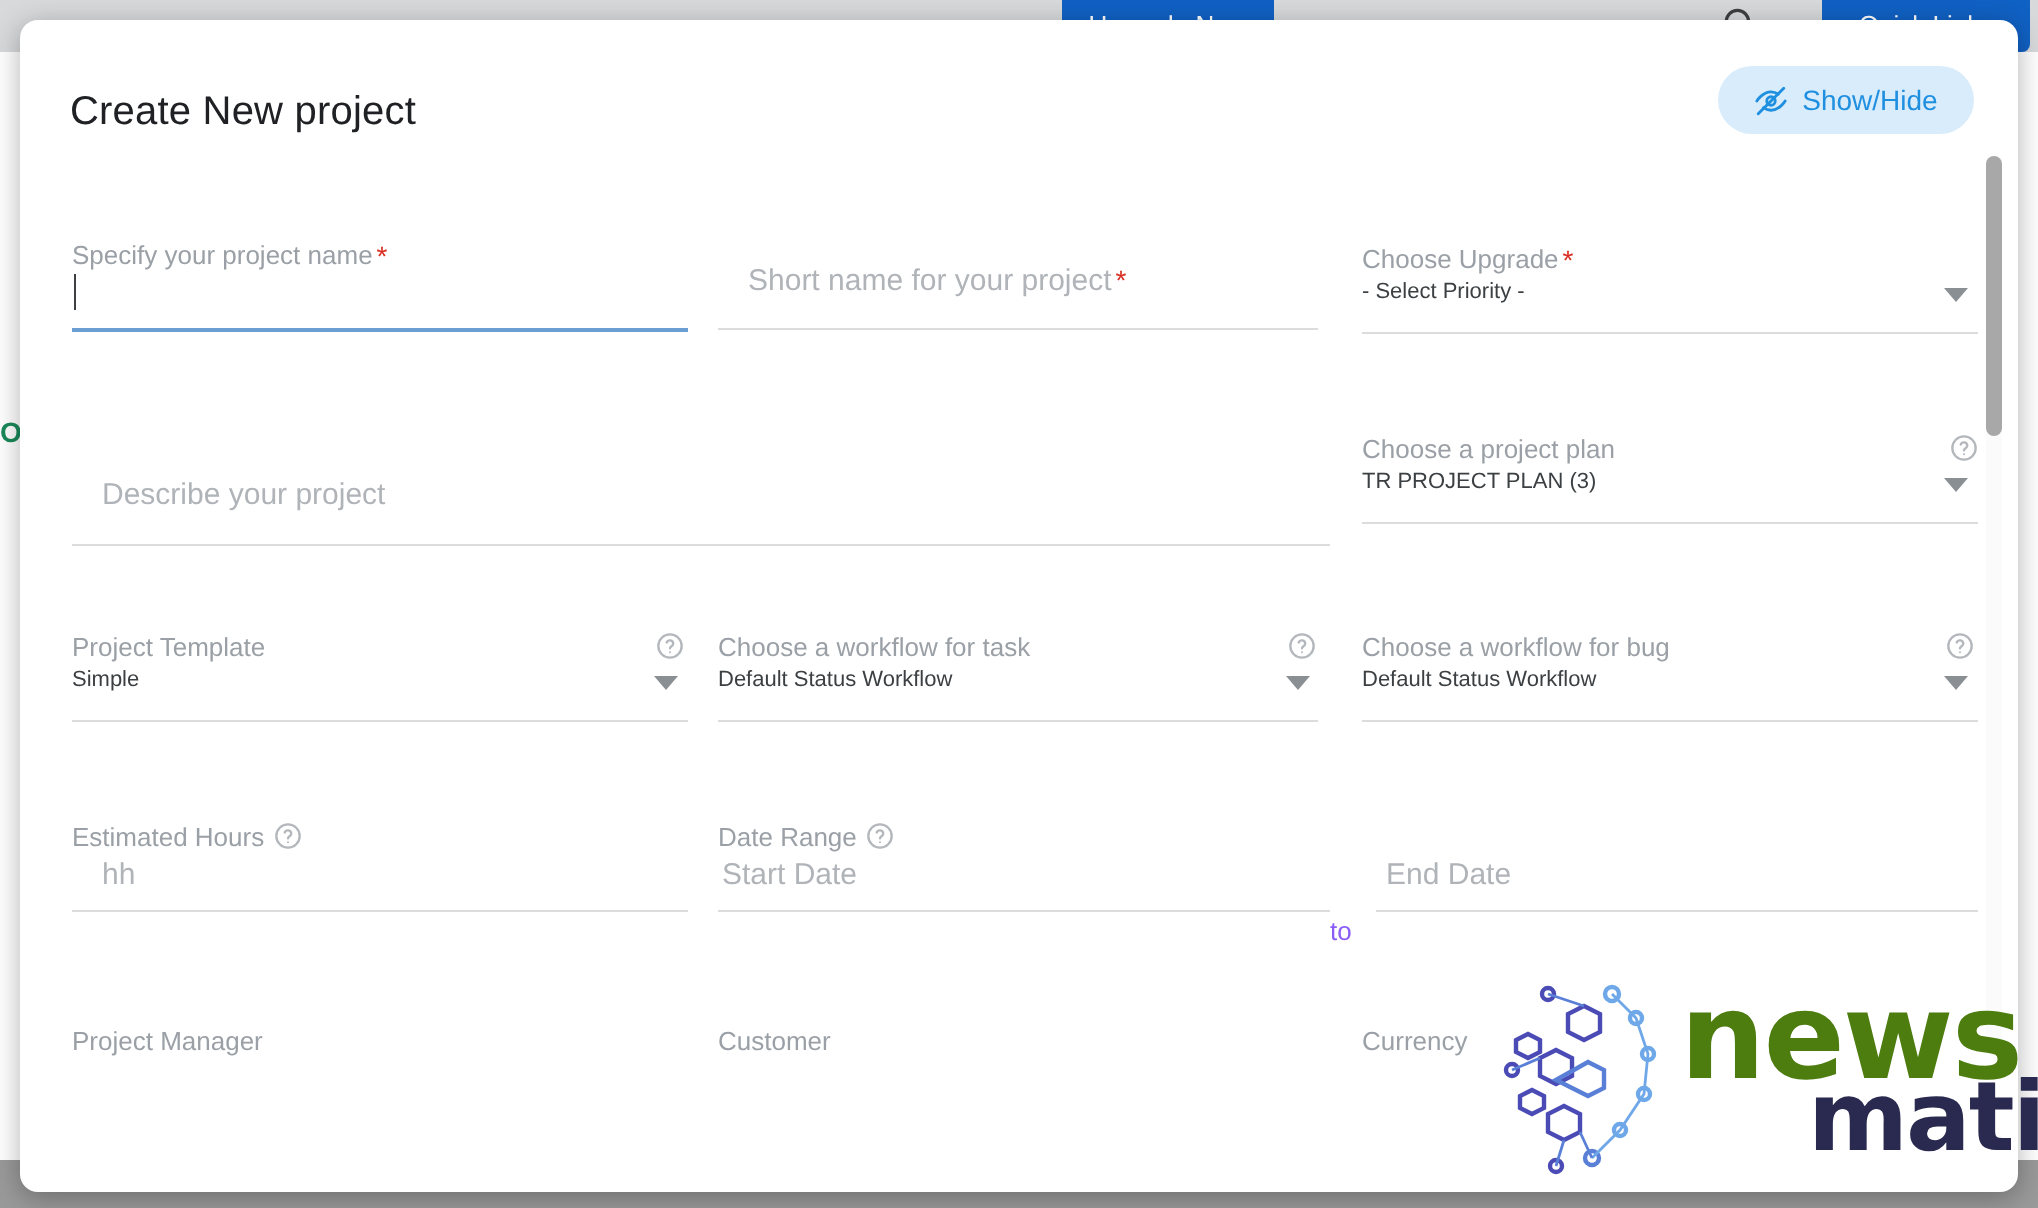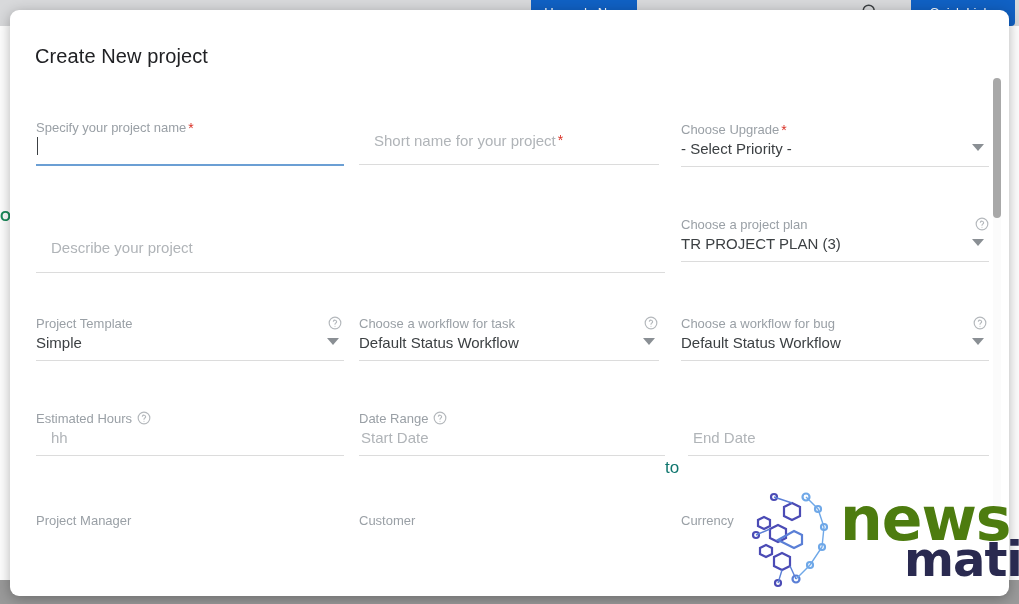--- a/index.html
+++ b/index.html
@@ -152,21 +152,21 @@
   .req-star {
     color: #d93025;
     font-size: 14px;
     vertical-align: text-top;
     margin-left: 2px;
   }
   .f-value {
     position: absolute;
     left: 0;
     top: 18px;
-    font-size: 15px;
+    font-size: 11px;
     color: #3c4043;
     white-space: nowrap;
   }
   .f-placeholder {
     position: absolute;
     left: 15px;
     top: 18px;
     font-size: 15px;
     color: #b0b4b8;
     white-space: nowrap;
@@ -211,22 +211,22 @@
     position: relative;
     display: inline-block;
     width: 14px;
     height: 14px;
     vertical-align: -2px;
     margin-left: 5px;
     color: #b4b8bc;
   }
   .date-to {
     position: absolute;
-    font-size: 17px;
-    color: #0f766e;
+    font-size: 13px;
+    color: #8b5cf6;
   }
 
   
   .modal-footer {
     position: absolute;
     left: 0;
     top: 521px;
     width: 999px;
     height: 65px;
     background: #ffffff;
@@ -309,20 +309,30 @@
   <div class="bg-side-text">OJ</div>
 
   <div class="bg-greyband"></div>
 </div>
 
 <div id="modal">
 
   <div class="modal-header">
     <div class="modal-title">Create New project</div>
 
+    <button class="showhide-btn">
+      <span>
+        <svg width="17" height="17" viewBox="0 0 24 24" fill="none" stroke="currentColor" stroke-width="2" stroke-linecap="round">
+          <path d="M2 12s4-6.5 10-6.5c2 0 3.7.7 5.1 1.7M22 12s-4 6.5-10 6.5c-2.1 0-3.9-.8-5.3-1.8"></path>
+          <circle cx="12" cy="12" r="3"></circle>
+          <line x1="3" y1="21" x2="21" y2="3"></line>
+        </svg>
+      </span>
+      <span>Show/Hide</span>
+    </button>
   </div>
 
   <div class="form-scroll">
 
     <div class="field" style="left:26px; top:44px; width:308px;">
       <div class="f-label"><span>Specify your project name</span><span class="req-star">*</span></div>
       <div class="caret"></div>
       <div class="f-value"></div>
       <div class="f-underline focused" style="top:44px; width:308px;"></div>
     </div>

